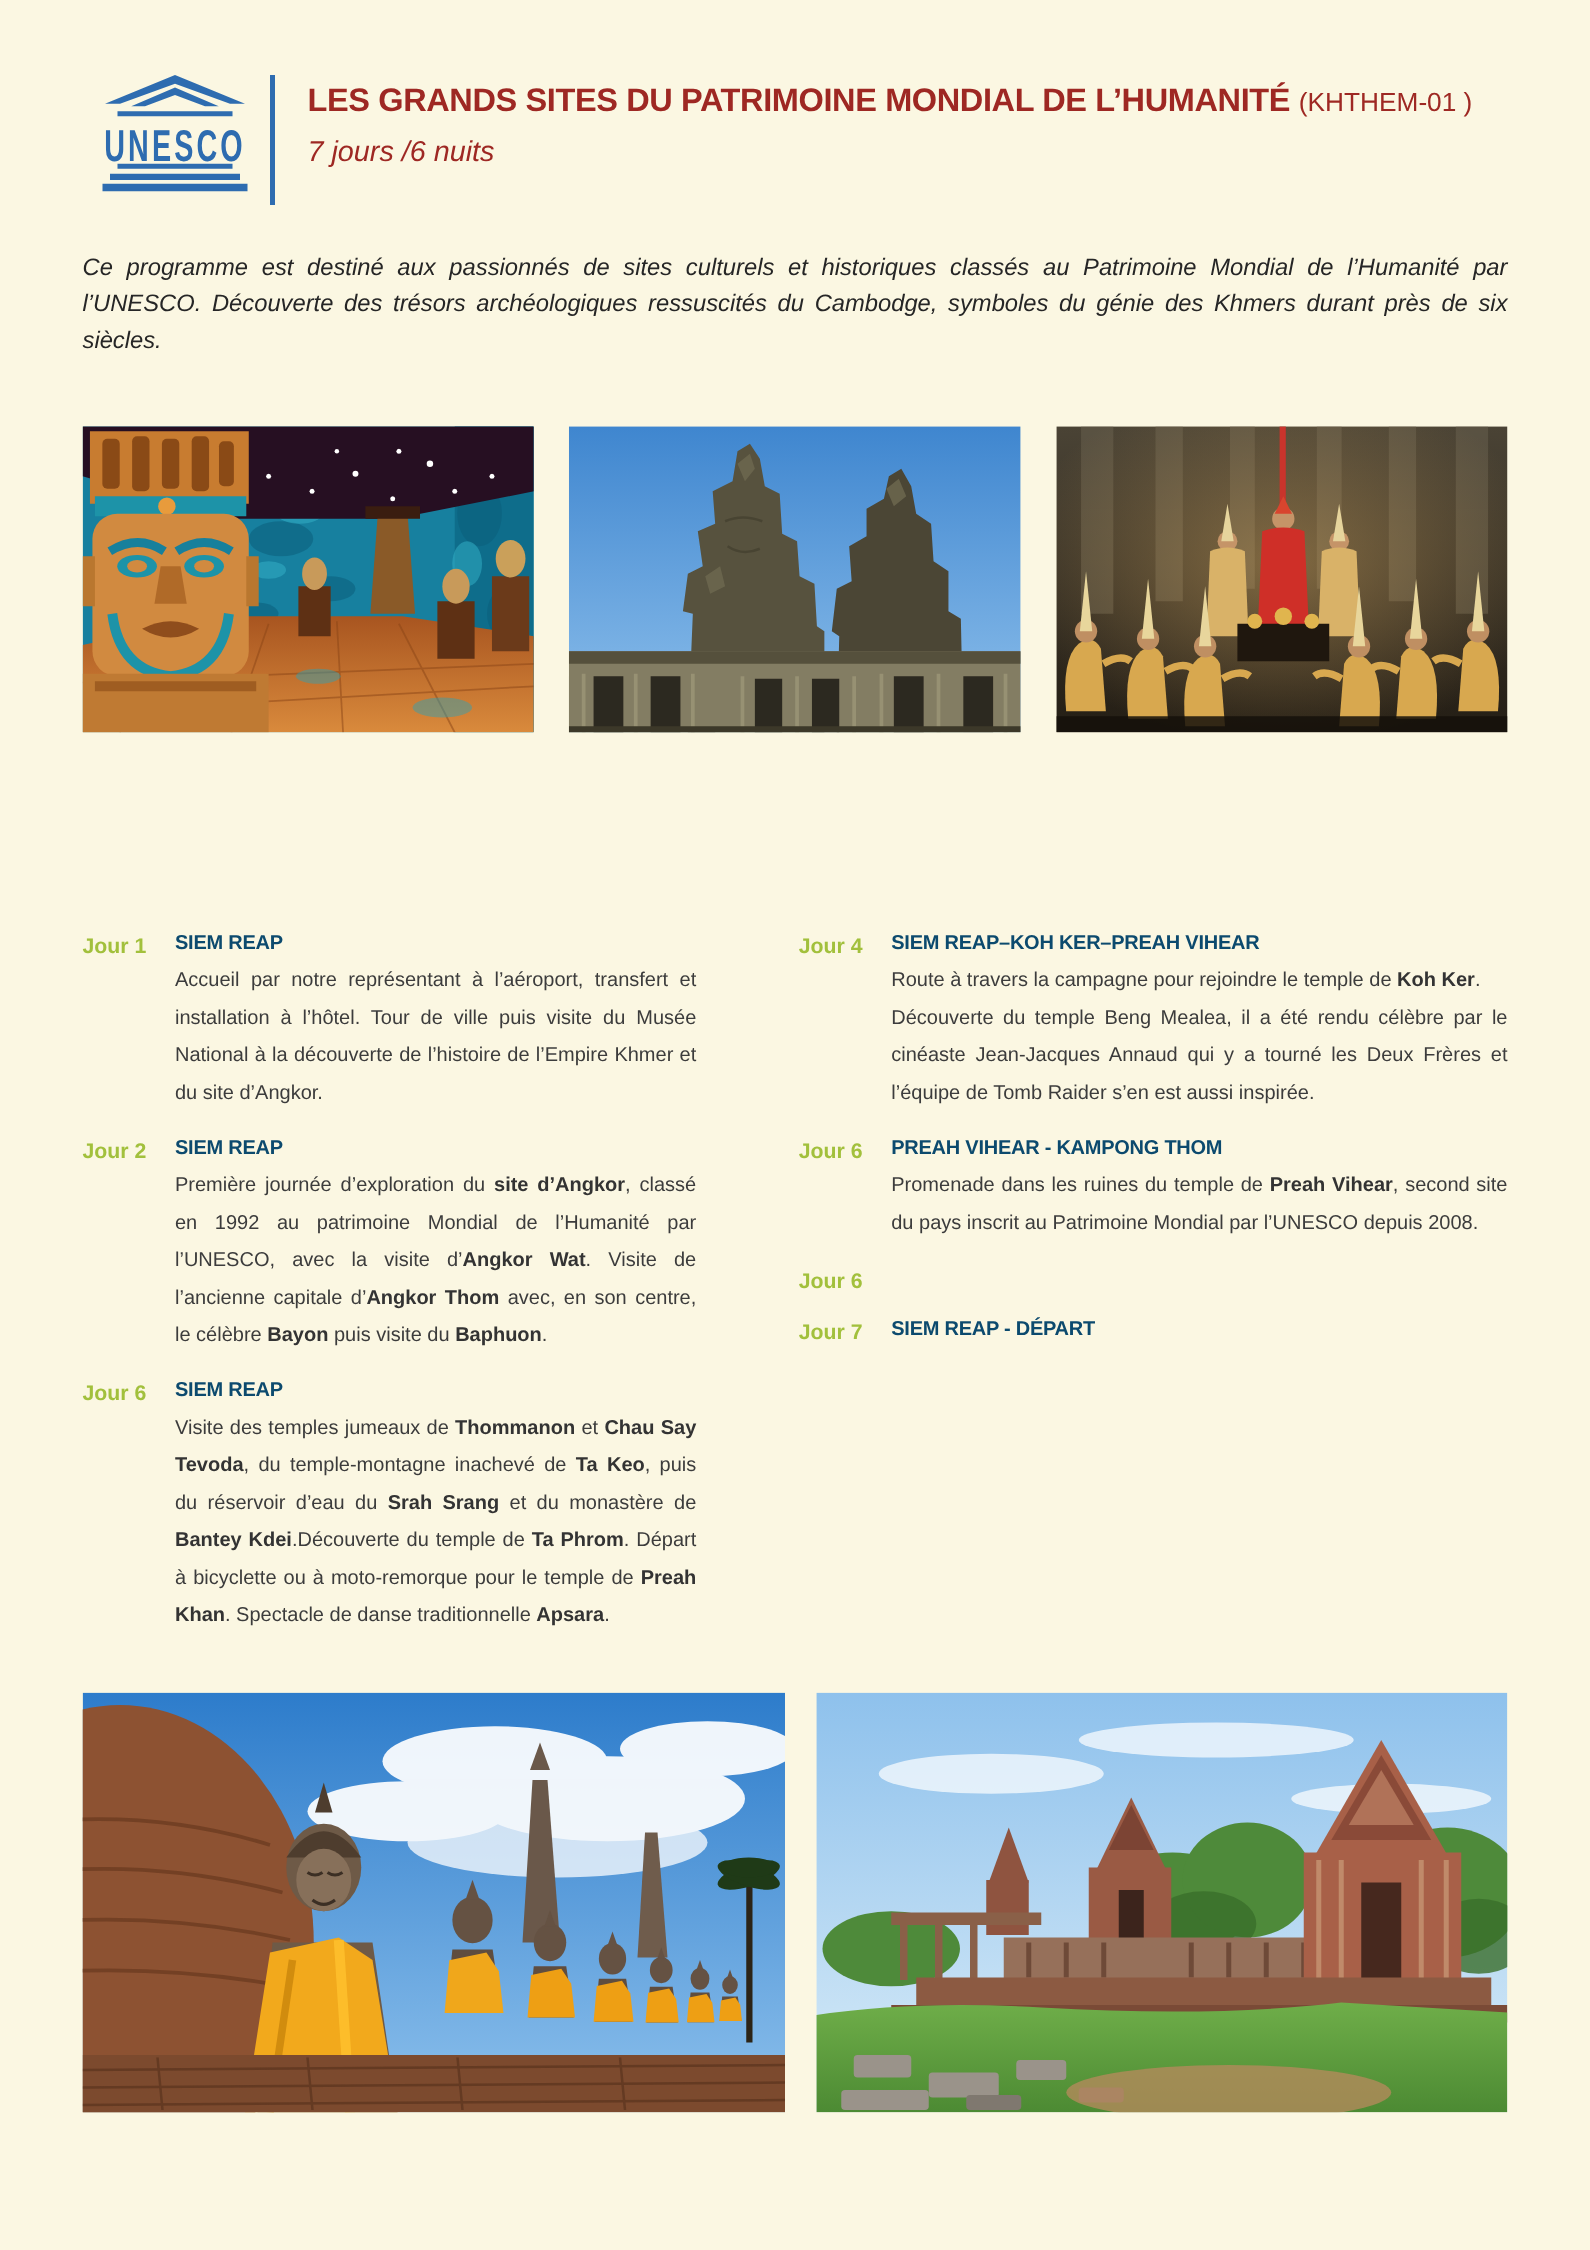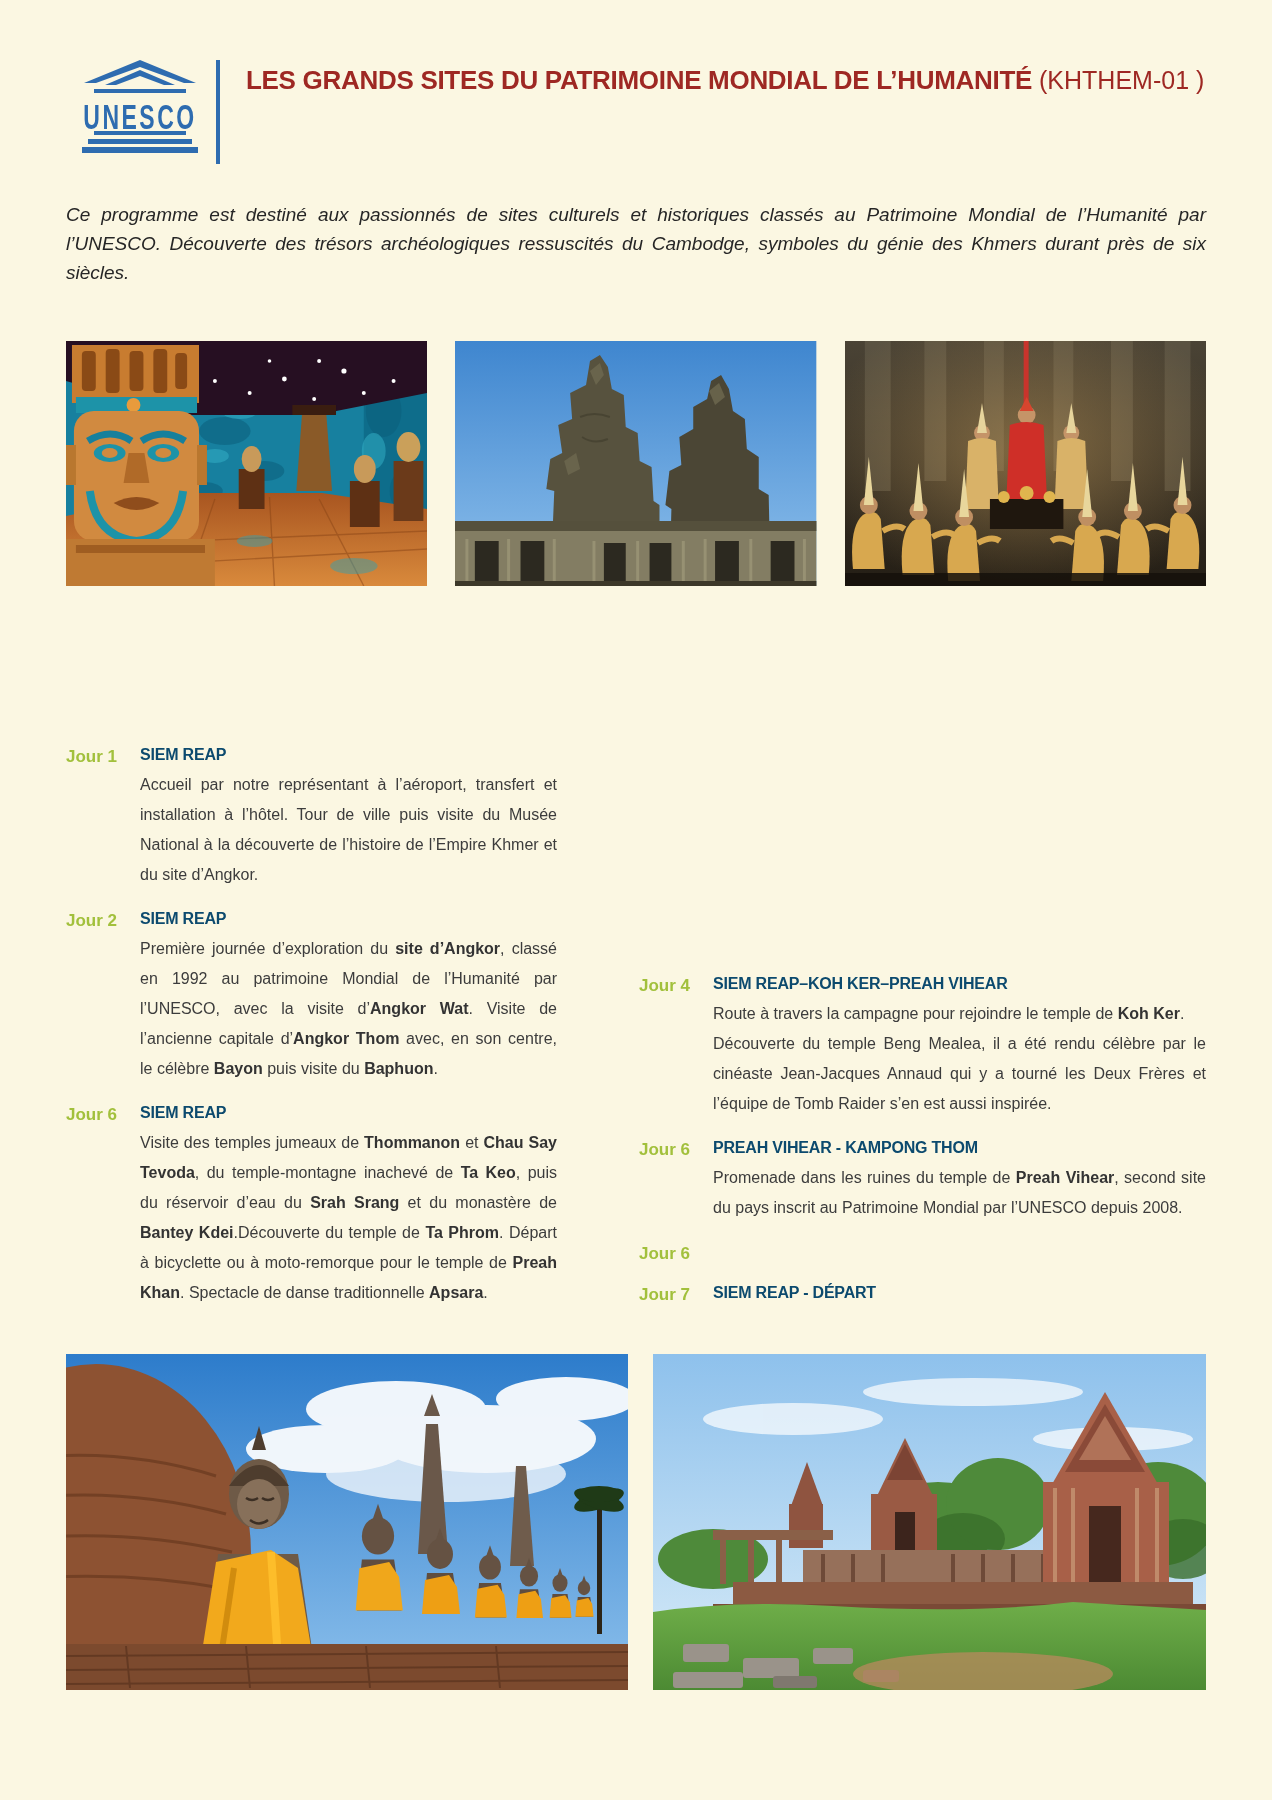--- a/index.html
+++ b/index.html
@@ -7,36 +7,36 @@
     width:1272px;height:1800px;position:relative;margin:0 auto;
     background:#fbf7e2;overflow:hidden;
     font-family:"Liberation Sans",sans-serif;color:#3c3c3c;
   }
   
   .header{display:flex;align-items:flex-start;margin:58px 66px 0 80px;}
   .logo{width:120px;flex:none;}
   .header-divider{width:4px;height:104px;background:#2e6cb0;margin:2px 26px 0 16px;flex:none;}
   .titles{padding-top:8px;}
   .title-line{color:#9e2823;font-size:26px;font-weight:bold;letter-spacing:-0.3px;line-height:1.15;}
-  .title-code{font-weight:normal;font-size:25px;letter-spacing:0;margin-top:24px;}
+  .title-code{font-weight:normal;font-size:21px;letter-spacing:0;margin-top:24px;}
   .subtitle{color:#9e2823;font-size:23px;font-style:italic;margin-top:12px;}
   
   .intro{
     margin:36px 66px 0 66px;font-size:19px;font-style:italic;line-height:29px;
     color:#262626;text-align:justify;
   }
   
   .photo-row-top{margin:54px 66px 0 66px;display:flex;gap:28px;height:245px;}
   .photo-row-top .photo{flex:1;overflow:hidden;}
   .photo svg{display:block;width:100%;height:100%;}
   .photo-row-bottom{margin:26px 66px 0 66px;display:flex;gap:25px;height:336px;}
   .photo-row-bottom .photo-b1{flex:none;width:562px;overflow:hidden;}
   .photo-row-bottom .photo-b2{flex:none;width:553px;overflow:hidden;}
   
-  .itinerary{margin:160px 66px 0 66px;display:flex;justify-content:space-between;align-items:flex-end;}
+  .itinerary{margin:160px 66px 0 66px;display:flex;justify-content:space-between;}
   .col-left{width:491px;flex:none;}
   .col-right{width:567px;flex:none;margin-left:24px;}
   .day{display:flex;margin-bottom:20px;}
   .day-label{flex:0 0 74px;color:#a2c03c;font-weight:bold;font-size:17px;padding-top:1px;}
   .day-content{flex:1;min-width:0;}
   .day-heading{color:#0c4a6e;font-weight:bold;font-size:16px;letter-spacing:-0.2px;margin-bottom:6px;}
   .day-body{margin:0;font-size:16px;line-height:30px;text-align:justify;color:#3c3c3c;}
   .day-body b{font-weight:bold;color:#333;}
 </style>
 </head>
@@ -56,20 +56,21 @@
           <rect x="2" y="89" width="116" height="6"></rect>
         </g>
         <g transform="translate(0,32) scale(1,1.55)">
           <text x="60" y="25" text-anchor="middle" font-family="Liberation Sans, sans-serif" font-size="23" font-weight="bold" letter-spacing="2.5" fill="#2e6cb0">UNESCO</text>
         </g>
       </svg>
     </div>
     <div class="header-divider"></div>
     <div class="titles">
       <div class="title-line"><span>LES GRANDS SITES DU PATRIMOINE MONDIAL DE L’HUMANITÉ</span>&nbsp;<span class="title-code">(KHTHEM-01 )</span></div>
+      <div class="subtitle">7 jours /6 nuits</div>
     </div>
   </div>
 
   <p class="intro">Ce programme est destiné aux passionnés de sites culturels et historiques classés au Patrimoine Mondial de l’Humanité par l’UNESCO. Découverte des trésors archéologiques ressuscités du Cambodge, symboles du génie des Khmers durant près de six siècles.</p>
 
   <div class="photo-row-top">
 
     <div class="photo">
       <svg viewBox="0 0 364 245" preserveAspectRatio="none" aria-hidden="true">
         <defs>

